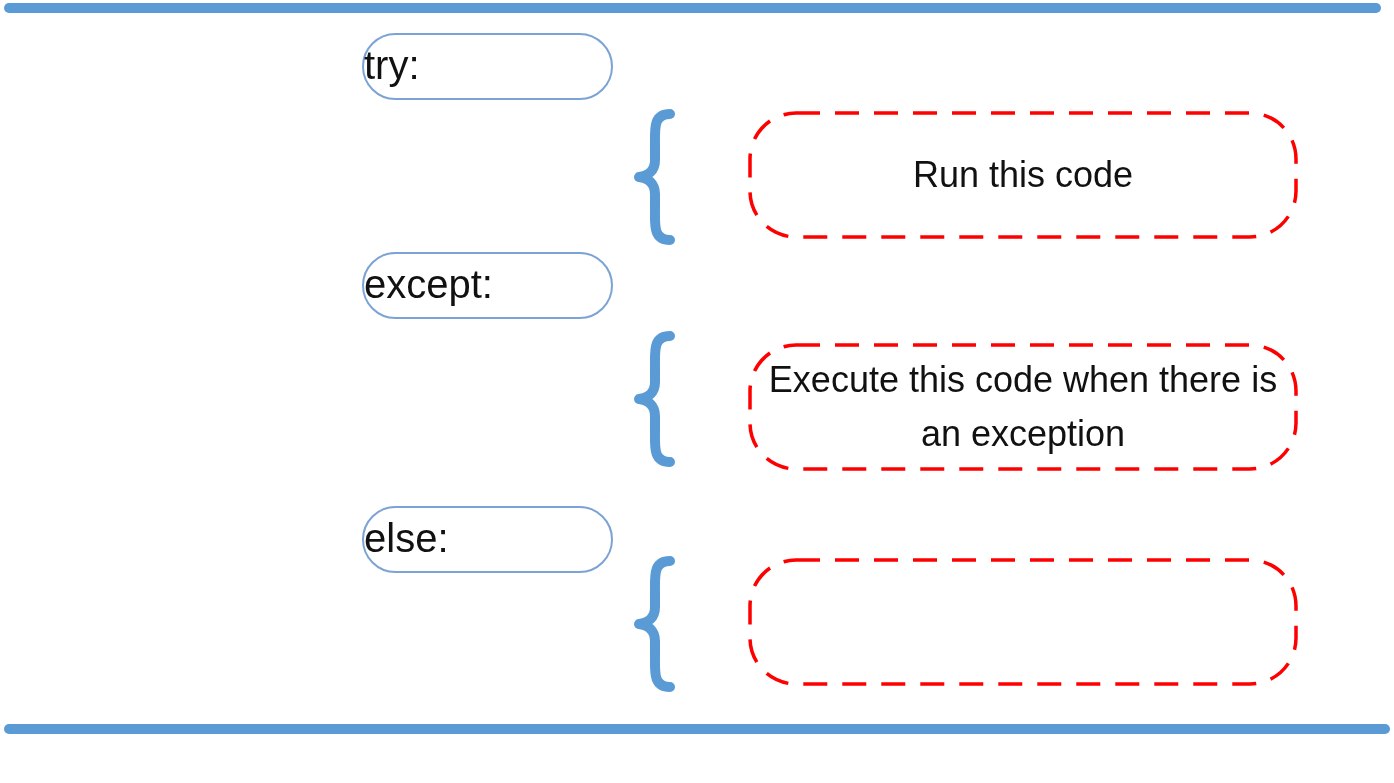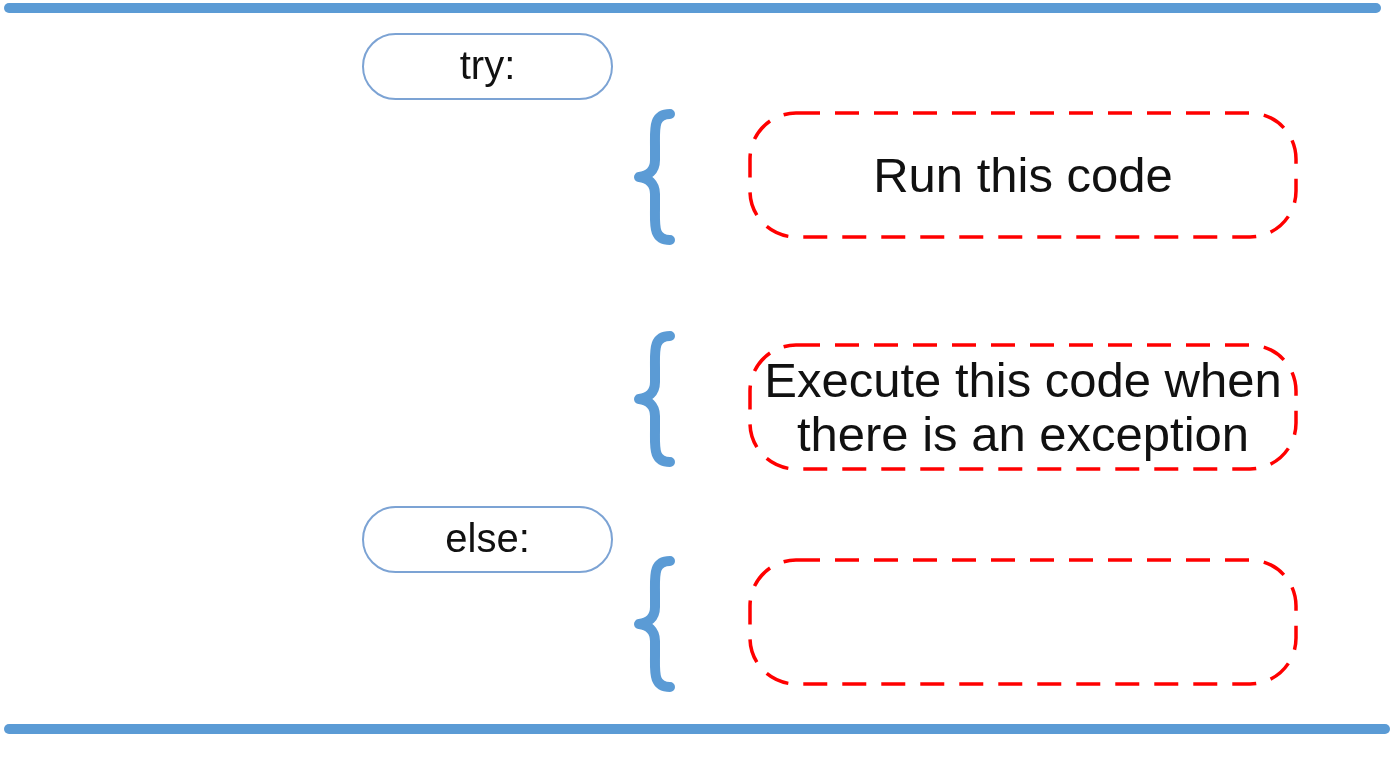--- a/index.html
+++ b/index.html
@@ -32,21 +32,20 @@
     position: absolute;
     left: 362px;
     width: 251px;
     height: 67px;
     box-sizing: border-box;
     border: 2.5px solid #7CA3D4;
     border-radius: 34px;
     background: #ffffff;
     display: flex;
     align-items: center;
-    justify-content: center;
   }
   .kw-1 { top: 33px; }
   .kw-2 { top: 252px; }
   .kw-3 { top: 506px; }
   .kw-text {
     font-size: 40px;
     color: #111111;
     line-height: 1;
     padding-bottom: 4px;
   }
@@ -89,21 +88,21 @@
   }
   .desc-border rect {
     fill: none;
     stroke-width: 3.5;
     stroke-dasharray: 24 15;
   }
   .desc-text {
     position: relative;
     max-width: 520px;
     text-align: center;
-    font-size: 49px;
+    font-size: 36px;
     line-height: 54px;
     color: #111111;
   }
 </style>
 </head>
 <body>
 
 <div class="canvas">
 
   <div class="hline hline-top"></div>
@@ -115,20 +114,23 @@
   <svg class="brace brace-1" viewBox="0 0 58 136">
     <path d="M 46 5 C 29 5, 31 20, 31 37 L 31 51 C 31 62, 24 67, 15 68 C 24 69, 31 74, 31 85 L 31 99 C 31 116, 29 131, 46 131" stroke="#5B9BD5"></path>
   </svg>
   <div class="desc desc-1">
     <svg class="desc-border" viewBox="0 0 550 128" preserveAspectRatio="none">
       <rect x="2" y="2" width="546" height="124" rx="46" stroke="#FF0000"></rect>
     </svg>
     <div class="desc-text">Run this code</div>
   </div>
 
+  <div class="kw kw-2">
+    <span class="kw-text">except:</span>
+  </div>
   <svg class="brace brace-2" viewBox="0 0 58 136">
     <path d="M 46 5 C 29 5, 31 20, 31 37 L 31 51 C 31 62, 24 67, 15 68 C 24 69, 31 74, 31 85 L 31 99 C 31 116, 29 131, 46 131" stroke="#5B9BD5"></path>
   </svg>
   <div class="desc desc-2">
     <svg class="desc-border" viewBox="0 0 550 128" preserveAspectRatio="none">
       <rect x="2" y="2" width="546" height="124" rx="46" stroke="#FF0000"></rect>
     </svg>
     <div class="desc-text">Execute this code when there is an exception</div>
   </div>
 

